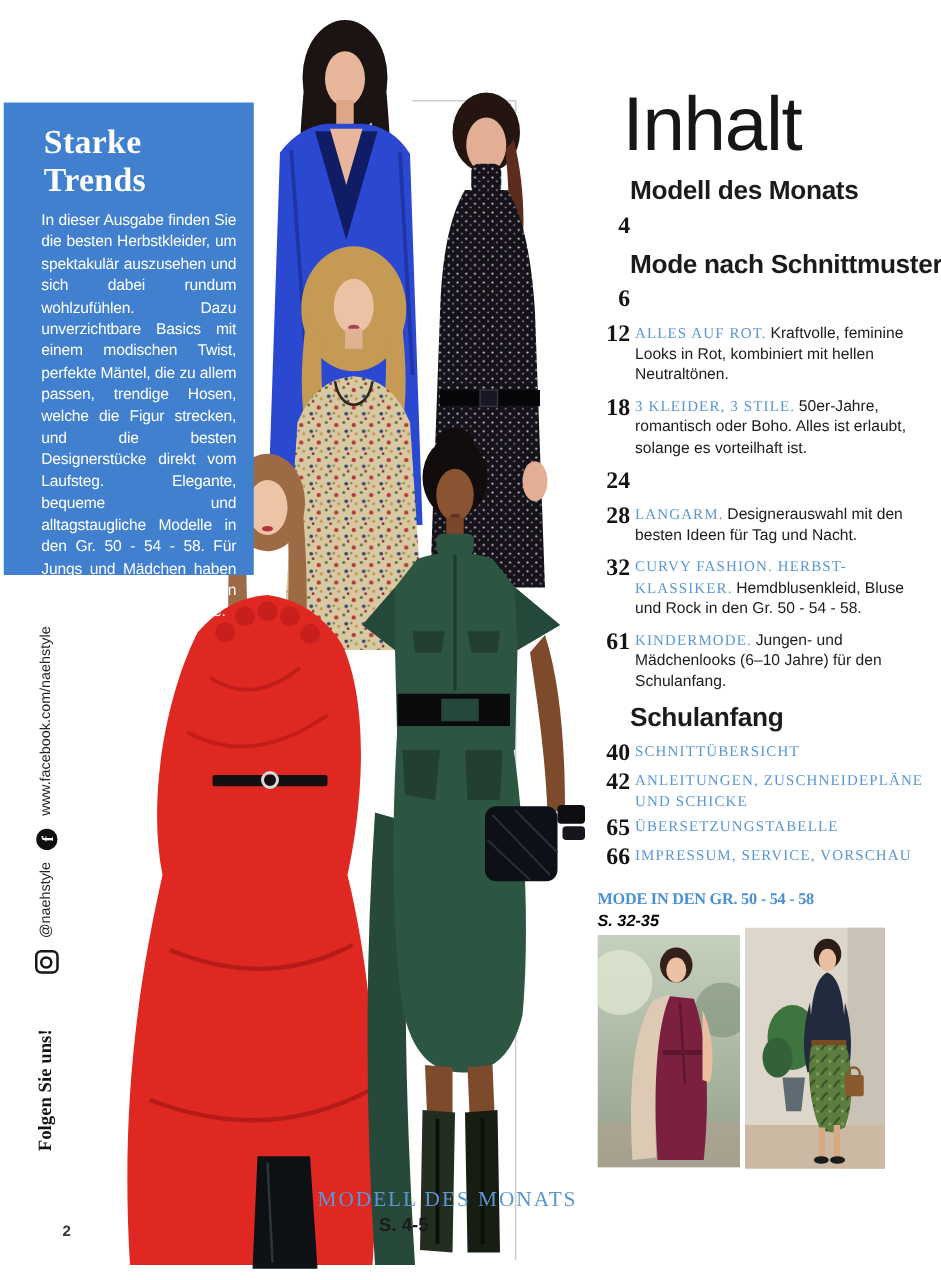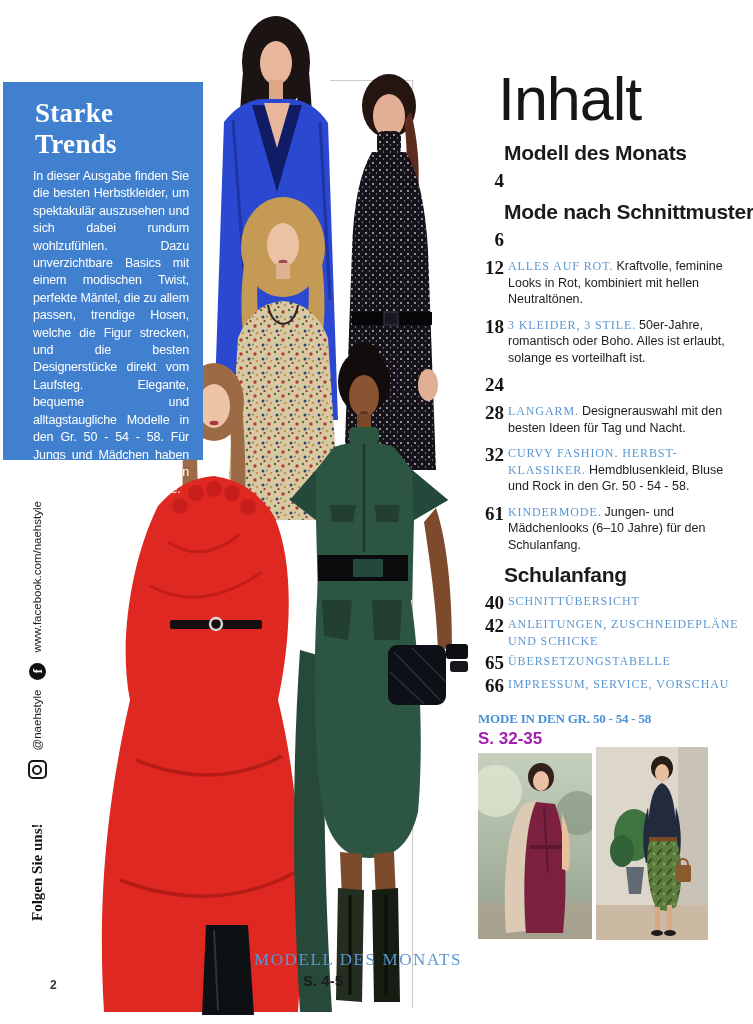--- a/index.html
+++ b/index.html
@@ -70,21 +70,21 @@
     font-family:"Liberation Serif",serif;color:#5b96d2;
     letter-spacing:.9px;font-size:12px;margin-right:3px;
   }
   .entry .d{color:#1c1c1c;}
   .entry.short{margin-bottom:4px;justify-content:space-between;}
   .promo{margin-top:16px;}
   .promo .ptitle{
     font-family:"Liberation Serif",serif;font-weight:bold;font-size:13px;
     color:#4a90d5;letter-spacing:-0.2px;white-space:nowrap;
   }
-  .promo .ppages{font-size:17px;font-weight:bold;color:#a21caf;margin:2px 0 4px 0;}
+  .promo .ppages{font-size:13px;font-weight:bold;color:#000000;margin:2px 0 4px 0;font-style:italic;}
   .promo-photos{display:flex;gap:4px;align-items:flex-start;}
   .promo-photos .ph{display:block;}
   .promo-photos .ph2{margin-top:-6px;}
   
   .caption{position:absolute;left:252px;top:950px;width:212px;z-index:3;text-align:center;}
   .caption .ctitle{
     font-family:"Liberation Serif",serif;font-size:17px;letter-spacing:1.6px;
     color:#5b96d2;white-space:nowrap;
   }
   .caption .cpages{font-size:15px;font-weight:bold;color:#1b1b1b;margin-top:2px;margin-right:70px;}

